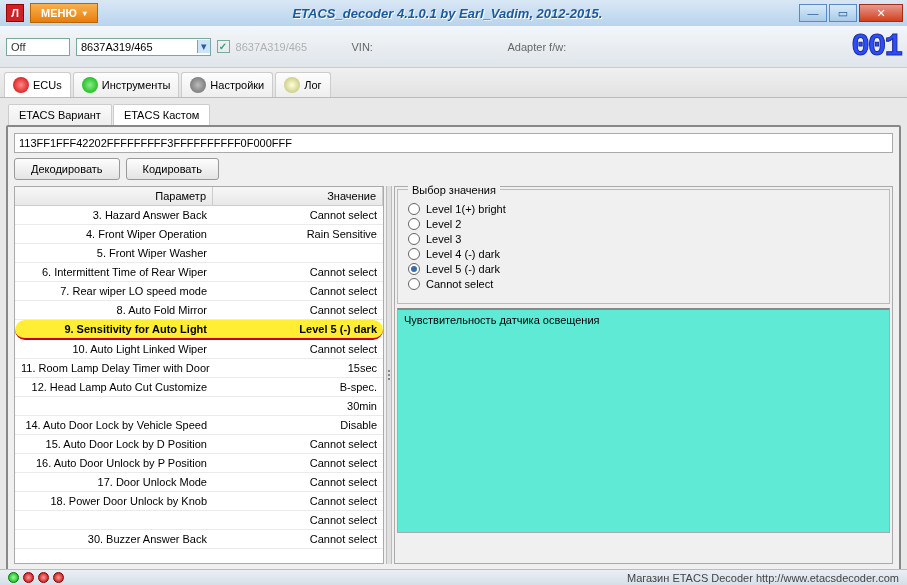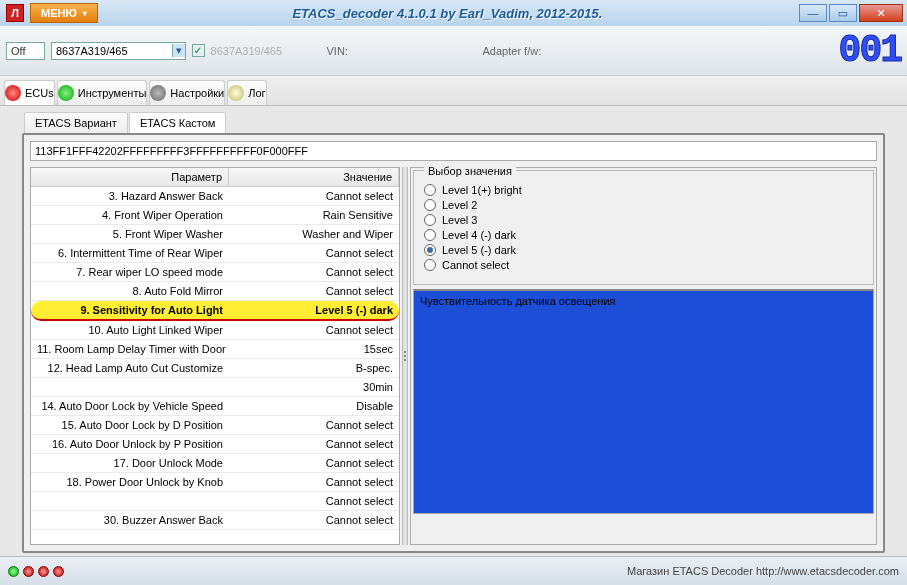--- a/index.html
+++ b/index.html
@@ -15,32 +15,32 @@
 .winbtn.close { background:linear-gradient(#e89991,#d1411c); border-color:#a02f14; color:#fff; width:44px; }
 
 .toolbar { background:linear-gradient(#f4f6f8,#dfe5eb); padding:3px 6px; display:flex; align-items:center; gap:6px; border-bottom:1px solid #ccc; }
 .fld { background:#fff; border:1px solid #7a9; padding:2px 4px; color:#333; }
 .combo { display:flex; align-items:center; background:#fff; border:1px solid #7a9; }
 .combo input { border:none; padding:2px 4px; width:120px; outline:none; }
 .combo-dd { background:#cde3f8; border-left:1px solid #7a9; padding:0 3px; color:#2b5f97; cursor:pointer; }
 .chk { width:13px; height:13px; border:1px solid #7a9; display:inline-flex; align-items:center; justify-content:center; color:#2a6; font-weight:bold; font-size:10px; cursor:pointer; }
 .lbl-grey { color:#b0b0b0; }
 .lbl-dark { color:#666; }
-.counter { margin-left:auto; font-family:'Courier New',monospace; font-weight:bold; font-size:38px; color:#2d4dff; letter-spacing:-2px; -webkit-text-stroke:1px #1a2d99; }
+.counter { margin-left:auto; font-family:'Courier New',monospace; font-weight:bold; font-size:31px; color:#2d4dff; letter-spacing:-2px; -webkit-text-stroke:1px #1a2d99; }
 
 .tabs { background:linear-gradient(#f0f0f0,#e2e2e2); display:flex; padding:4px 4px 0; border-bottom:1px solid #bbb; }
-.tab { display:flex; align-items:center; gap:4px; padding:4px 0; border:1px solid #ccc; border-bottom:none; background:linear-gradient(#fdfdfd,#eee); margin-right:2px; cursor:pointer; border-radius:3px 3px 0 0; }
+.tab { display:flex; align-items:center; gap:4px; padding:4px 8px; border:1px solid #ccc; border-bottom:none; background:linear-gradient(#fdfdfd,#eee); margin-right:2px; cursor:pointer; border-radius:3px 3px 0 0; }
 .tab.active { background:#fff; }
 .tic { width:16px; height:16px; border-radius:50%; display:inline-block; }
 .tic.red { background:radial-gradient(#f88,#c00); }
 .tic.green { background:radial-gradient(#8e8,#0a0); }
 .tic.gear { background:radial-gradient(#bbb,#666); }
 .tic.log { background:radial-gradient(#ffd,#bb6); }
 
-.content { padding:4px 22px; }
+.content { padding:4px 6px; }
 .subtabs { display:flex; padding:2px 2px 0; }
 .subtab { padding:4px 10px; border:1px solid #ccc; background:linear-gradient(#fafafa,#eee); margin-right:1px; cursor:pointer; border-radius:2px 2px 0 0; border-bottom:none; }
 .subtab.active { background:#fff; position:relative; z-index:2; }
 
 .workbox { border:2px solid #888; padding:6px; background:#f0f0f0; border-radius:2px; }
 .hex-in { width:100%; background:#fff; border:1px solid #aaa; padding:3px 4px; font-size:11px; }
 .btnrow { margin-top:5px; display:flex; gap:6px; }
 .btn { background:linear-gradient(#fdfdfd,#e4e4e4); border:1px solid #999; padding:4px 16px; border-radius:3px; cursor:pointer; }
 
 .split { display:flex; margin-top:6px; gap:2px; }
@@ -54,23 +54,23 @@
 .c1 { width:198px; }
 .c2 { flex:1; }
 .grow.sel { background:#ffee33; font-weight:bold; border-bottom:2px solid #c00;border-radius:10px; }
 
 .rbox { border:1px solid #aaa; background:#f0f0f0; padding:2px; height:378px; }
 .fieldset { border:1px solid #bbb; padding:6px 10px 10px; position:relative; background:#f0f0f0; }
 .legend { position:relative; top:-12px; background:#f0f0f0; padding:0 4px; display:inline-block; }
 .radio-row { display:flex; align-items:center; gap:6px; margin:3px 0; cursor:pointer; }
 .radio { width:12px; height:12px; border:1px solid #666; border-radius:50%; display:inline-flex; align-items:center; justify-content:center; background:#fff; }
 .radio.on::after { content:""; width:6px; height:6px; background:#3a6da8; border-radius:50%; }
-.desc { border:1px solid #aaa; border-top:2px solid #888; background:#1d4ed8; padding:4px 6px; margin-top:4px; height:225px; }
-
-.statusbar { position:absolute; bottom:0; left:0; right:0; height:29px; background:linear-gradient(#eaeff4,#d6dfe8); display:flex; align-items:center; padding:0 8px; gap:4px; border-top:1px solid #bbb; }
+.desc { border:1px solid #aaa; border-top:2px solid #888; background:#5eead4; padding:4px 6px; margin-top:4px; height:225px; }
+
+.statusbar { position:absolute; bottom:0; left:0; right:0; height:16px; background:linear-gradient(#eaeff4,#d6dfe8); display:flex; align-items:center; padding:0 8px; gap:4px; border-top:1px solid #bbb; }
 .sdot { width:11px; height:11px; border-radius:50%; background:radial-gradient(#f99,#b00); border:1px solid #800; }
 .sdot.g { background:radial-gradient(#9f9,#0a0); border-color:#070; }
 .stext { margin-left:auto; color:#444; }
 
 .vsplit { width:6px; background:#e0e0e0; border-left:1px solid #bbb; border-right:1px solid #bbb; cursor:col-resize; display:flex; flex-direction:column; align-items:center; justify-content:center; gap:2px; }
 .vsplit span { width:2px; height:2px; background:#888; }
 </style>
 </head>
 <body>
 
@@ -81,21 +81,21 @@
     </div>
   <div class="title-text">ETACS_decoder 4.1.0.1 by Earl_Vadim, 2012-2015.</div>
   <div class="winbtns">
     <div class="winbtn">—</div>
     <div class="winbtn">▭</div>
     <div class="winbtn close">✕</div>
   </div>
 </div>
 
 <div class="toolbar">
-  <span class="fld" style="width:39px">Off</span>
+  <span class="fld" style="width:64px">Off</span>
   <span class="combo">
     <input value="8637A319/465" style="">
     <span class="combo-dd">▾</span>
   </span>
   <span class="chk">✓</span>
   <span class="lbl-grey" style="width:110px">8637A319/465</span>
   <span class="lbl-dark" style="width:150px">VIN:</span>
   <span class="lbl-dark">Adapter f/w:</span>
   <span class="counter">001</span>
 </div>
@@ -120,40 +120,43 @@
 </div>
 
 <div class="content">
   <div class="subtabs">
     <div class="subtab">ETACS Вариант</div>
     <div class="subtab active">ETACS Кастом</div>
   </div>
 
   <div class="workbox">
     <input class="hex-in" value="113FF1FFF42202FFFFFFFFF3FFFFFFFFFF0F000FFF" style="">
+    <div class="btnrow">
+      <button class="btn">Декодировать</button>
+      <button class="btn">Кодировать</button>
+    </div>
 
     <div class="split">
       <div class="left">
         <div class="grid">
           <div class="ghd">
             <div class="c1">Параметр</div>
             <div class="c2">Значение</div>
           </div>
           <div id="grid-body">
               <div class="grow">
                 <div class="c1">3. Hazard Answer Back</div>
                 <div class="c2">Cannot select</div>
               </div>
               <div class="grow">
                 <div class="c1">4. Front Wiper Operation</div>
                 <div class="c2">Rain Sensitive</div>
               </div>
               <div class="grow">
                 <div class="c1">5. Front Wiper Washer</div>
-                <div class="c2">Washer and Wiper</div>
               </div>
               <div class="grow">
                 <div class="c1">6. Intermittent Time of Rear Wiper</div>
                 <div class="c2">Cannot select</div>
               </div>
               <div class="grow">
                 <div class="c1">7. Rear wiper LO speed mode</div>
                 <div class="c2">Cannot select</div>
               </div>
               <div class="grow">

